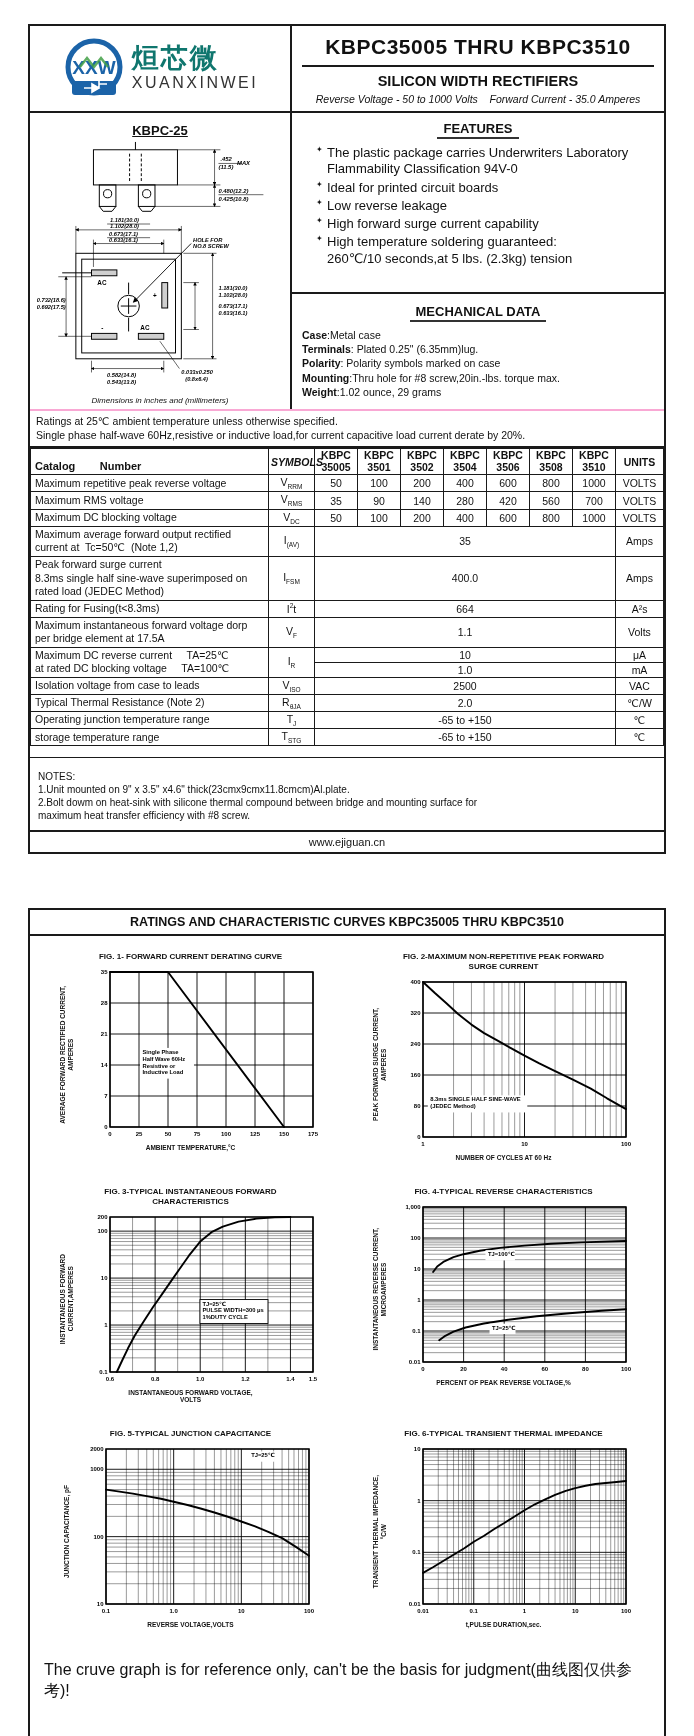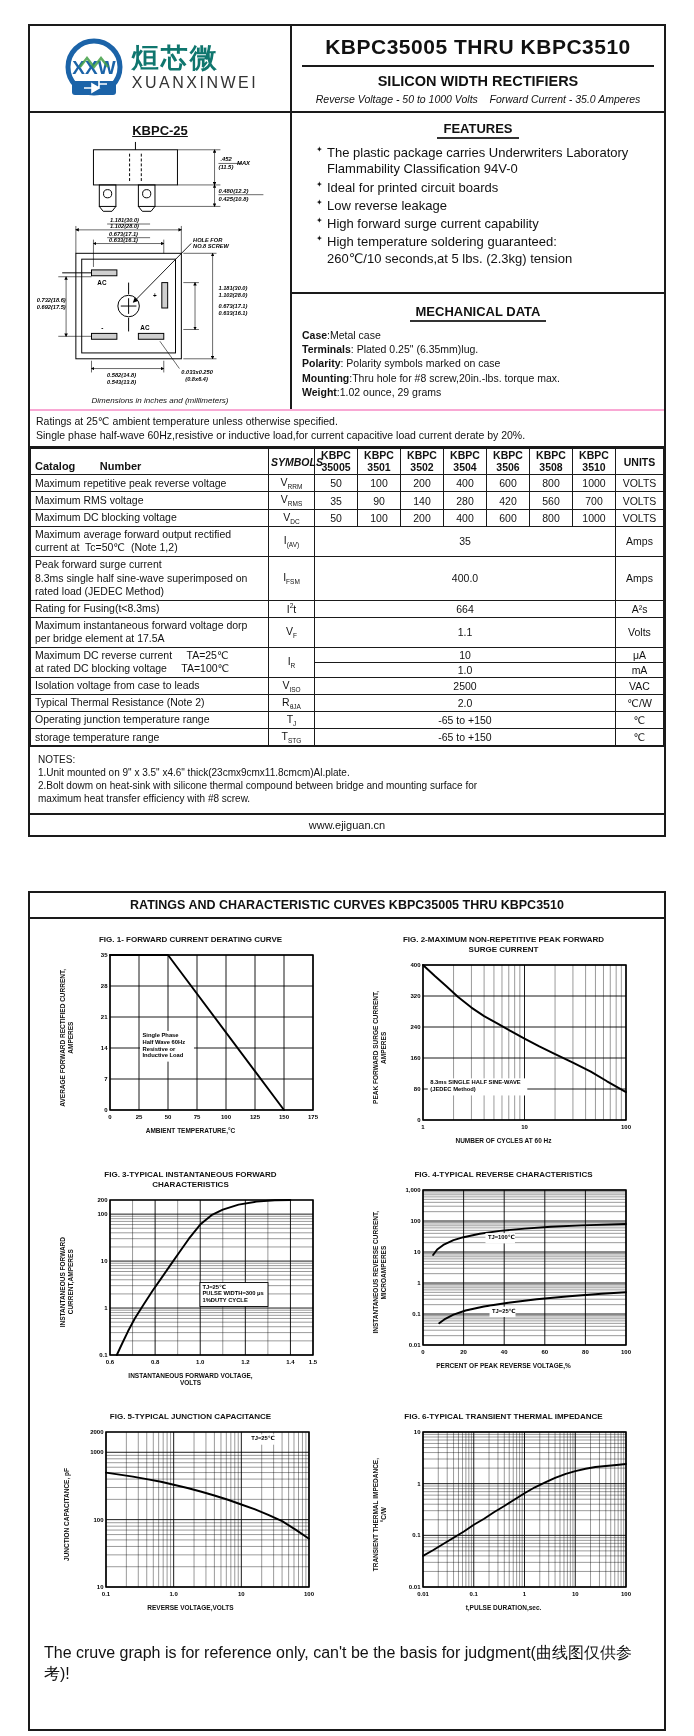--- a/index.html
+++ b/index.html
@@ -37,21 +37,21 @@
   table.specs td,table.specs th{border:1px solid #1a1a1a;font-size:10.5px;padding:1px 2px;text-align:center;vertical-align:middle;}
   table.specs .param{text-align:left;padding-left:4px;white-space:pre-wrap;line-height:1.3;}
   table.specs th.param{font-size:11px;font-weight:bold;vertical-align:bottom;}
   th.symh{font-size:8px;font-style:italic;font-weight:bold;}
   th.dev{font-size:6.5px;font-weight:bold;white-space:pre-line;line-height:1.1;padding:1px 0;}
   th.unith{font-size:10.5px;font-weight:bold;}
   td.sym{font-size:10.5px;}
   td.sym sub{font-size:6.5px;}
   td.sym sup{font-size:6.5px;}
   col.c-param{width:238px;} col.c-sym{width:46px;} col.c-unit{width:48px;}
-  .notes{border-top:1px solid #1a1a1a;padding:6px 8px 8px;font-size:10px;line-height:1.3;}
+  .notes{border-top:1px solid #1a1a1a;padding:12px 8px 8px;font-size:10px;line-height:1.3;margin-top:11px;}
   .p-footer{border-top:2px solid #1a1a1a;text-align:center;font-size:11px;padding:4px 0;}
   
   .p2{margin-top:54px;}
   .curves-title{font-size:12.5px;font-weight:bold;text-align:center;padding:5px 0;border-bottom:2px solid #1a1a1a;}
   .figgrid{display:grid;grid-template-columns:1fr 1fr;gap:26px 4px;padding:16px 6px 6px;}
   .fig{display:flex;flex-direction:column;align-items:center;}
   .fig-title{font-size:8px;font-weight:bold;text-align:center;white-space:pre-line;line-height:1.25;margin-bottom:3px;}
   .fig-body{display:flex;align-items:center;}
   .fig-ylabel{writing-mode:vertical-rl;transform:rotate(180deg);font-size:6.5px;font-weight:bold;text-align:center;white-space:pre-line;line-height:1.2;}
   .fig-xlabel{font-size:6.5px;font-weight:bold;text-align:center;white-space:pre-line;margin-top:1px;}

